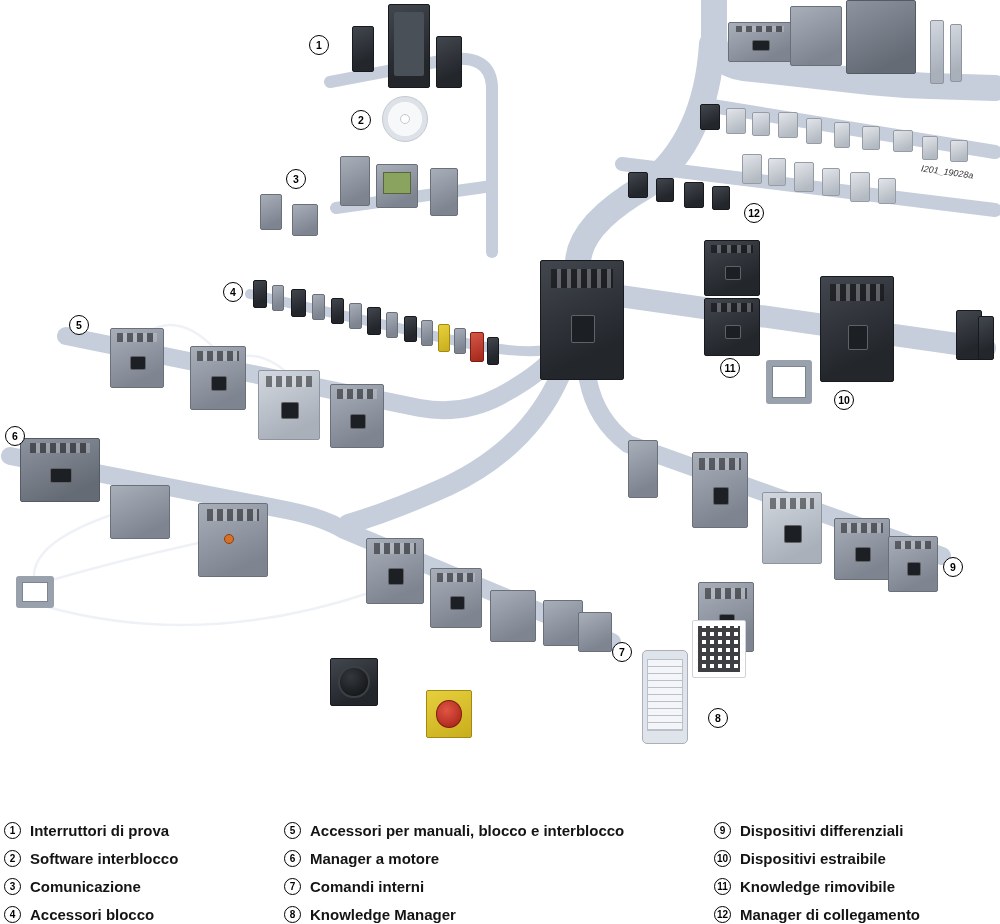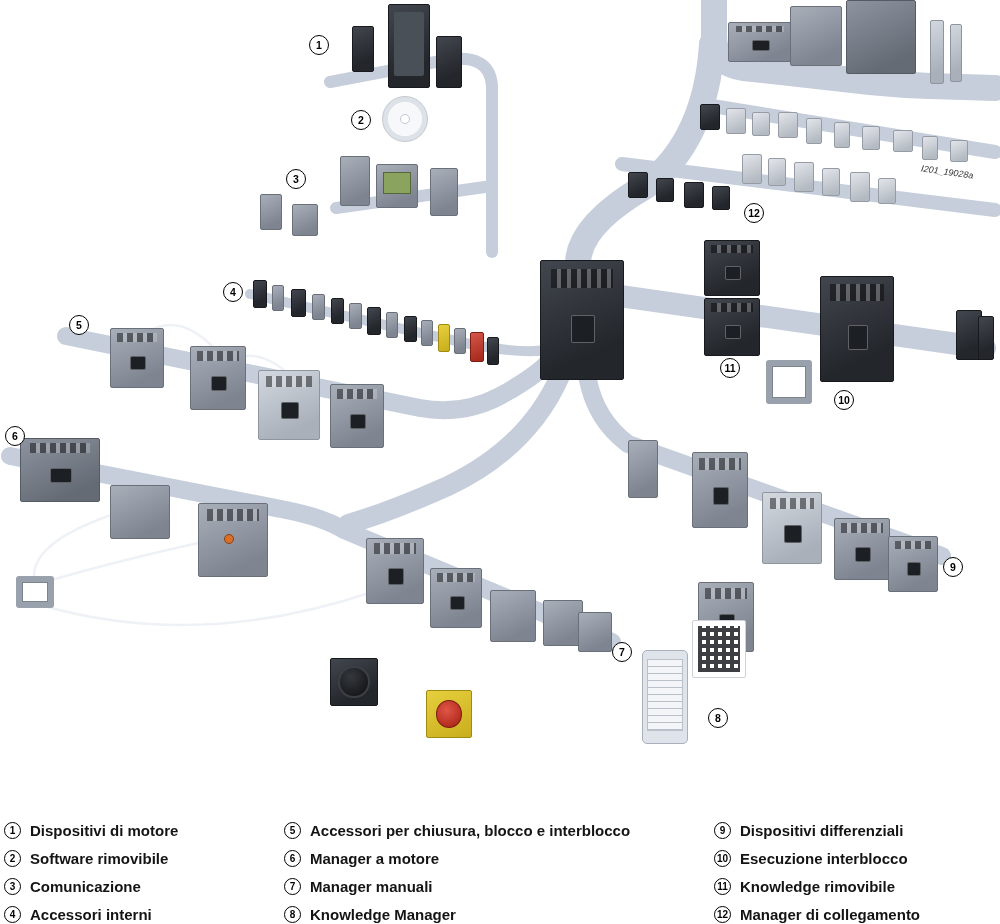--- a/index.html
+++ b/index.html
@@ -219,63 +219,63 @@
     </div>
   <div class="callout" style="left:744px;top:203px" data-name="callout-12">
       <span data-name="callout-number">12</span>
     </div>
 
   <div class="watermark" data-name="watermark">I201_19028a</div>
 
   <div class="legend-col" style="left:4px" data-name="legend-column-1">
     <div class="legend-row" data-name="legend-item-1">
       <span class="legend-num" data-name="legend-number">1</span>
-      <span class="legend-label" data-name="legend-label">Dispositivi di motore</span>
+      <span class="legend-label" data-name="legend-label">Interruttori di prova</span>
     </div>
     <div class="legend-row" data-name="legend-item-2">
       <span class="legend-num" data-name="legend-number">2</span>
-      <span class="legend-label" data-name="legend-label">Software rimovibile</span>
+      <span class="legend-label" data-name="legend-label">Software interblocco</span>
     </div>
     <div class="legend-row" data-name="legend-item-3">
       <span class="legend-num" data-name="legend-number">3</span>
       <span class="legend-label" data-name="legend-label">Comunicazione</span>
     </div>
     <div class="legend-row" data-name="legend-item-4">
       <span class="legend-num" data-name="legend-number">4</span>
-      <span class="legend-label" data-name="legend-label">Accessori interni</span>
+      <span class="legend-label" data-name="legend-label">Accessori blocco</span>
     </div>
   </div>
 
   <div class="legend-col" style="left:284px" data-name="legend-column-2">
     <div class="legend-row" data-name="legend-item-5">
       <span class="legend-num" data-name="legend-number">5</span>
-      <span class="legend-label" data-name="legend-label">Accessori per chiusura, blocco e interblocco</span>
+      <span class="legend-label" data-name="legend-label">Accessori per manuali, blocco e interblocco</span>
     </div>
     <div class="legend-row" data-name="legend-item-6">
       <span class="legend-num" data-name="legend-number">6</span>
       <span class="legend-label" data-name="legend-label">Manager a motore</span>
     </div>
     <div class="legend-row" data-name="legend-item-7">
       <span class="legend-num" data-name="legend-number">7</span>
-      <span class="legend-label" data-name="legend-label">Manager manuali</span>
+      <span class="legend-label" data-name="legend-label">Comandi interni</span>
     </div>
     <div class="legend-row" data-name="legend-item-8">
       <span class="legend-num" data-name="legend-number">8</span>
       <span class="legend-label" data-name="legend-label">Knowledge Manager</span>
     </div>
   </div>
 
   <div class="legend-col" style="left:714px" data-name="legend-column-3">
     <div class="legend-row" data-name="legend-item-9">
       <span class="legend-num" data-name="legend-number">9</span>
       <span class="legend-label" data-name="legend-label">Dispositivi differenziali</span>
     </div>
     <div class="legend-row" data-name="legend-item-10">
       <span class="legend-num" data-name="legend-number">10</span>
-      <span class="legend-label" data-name="legend-label">Esecuzione interblocco</span>
+      <span class="legend-label" data-name="legend-label">Dispositivi estraibile</span>
     </div>
     <div class="legend-row" data-name="legend-item-11">
       <span class="legend-num" data-name="legend-number">11</span>
       <span class="legend-label" data-name="legend-label">Knowledge rimovibile</span>
     </div>
     <div class="legend-row" data-name="legend-item-12">
       <span class="legend-num" data-name="legend-number">12</span>
       <span class="legend-label" data-name="legend-label">Manager di collegamento</span>
     </div>
   </div>

